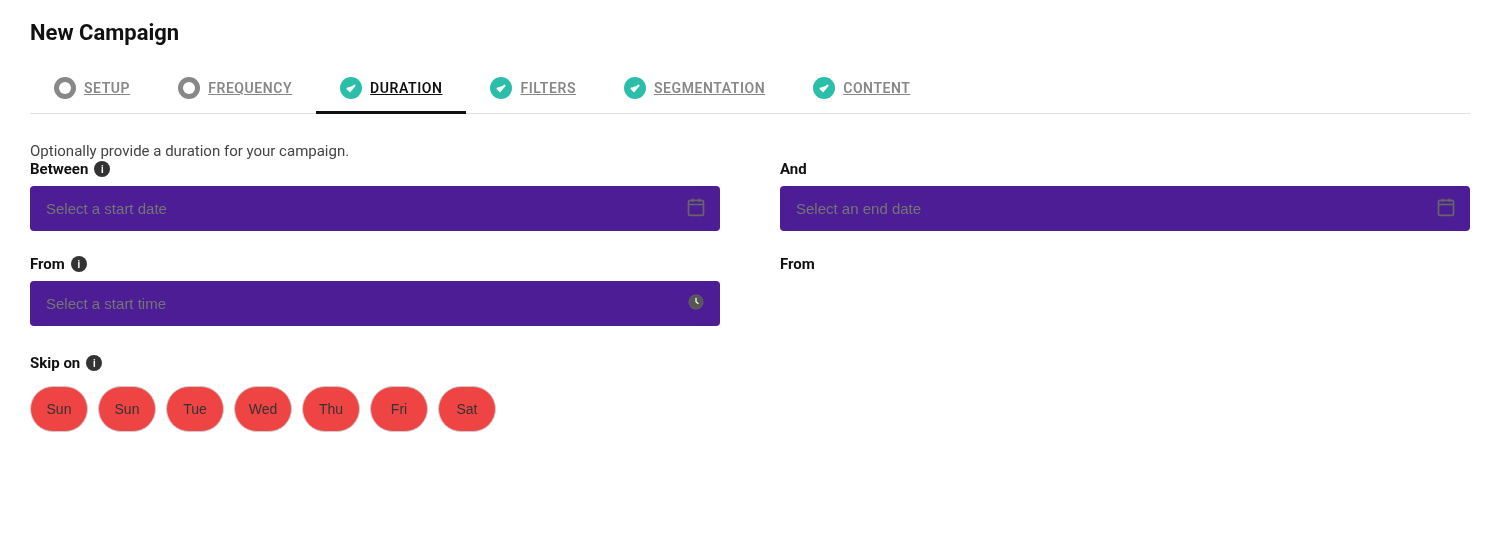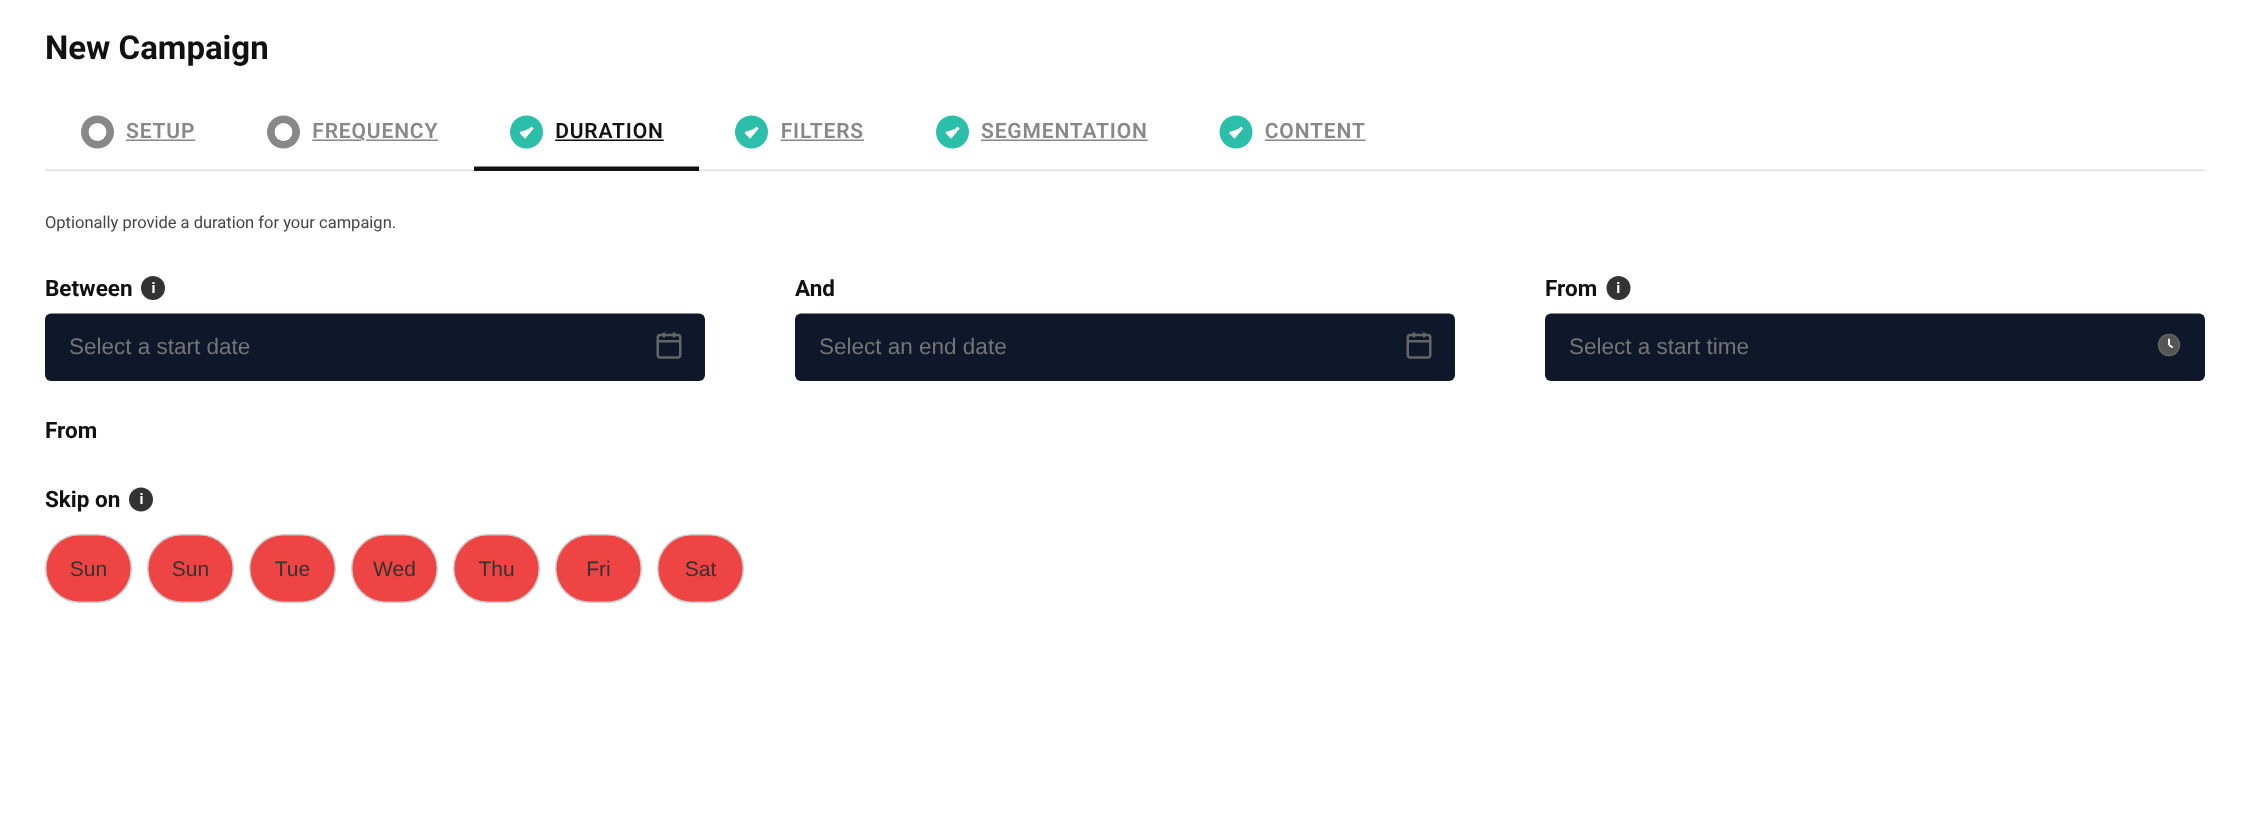--- a/index.html
+++ b/index.html
@@ -75,28 +75,27 @@
       background: #2bbfaa;
     }
 
     .tab-icon-circle svg {
       width: 12px;
       height: 12px;
       fill: white;
     }
 
     .description {
-      font-size: 11px;
+      font-size: 15px;
       color: #444;
-      margin-bottom: 28px;
     }
 
     .form-grid {
       display: grid;
-      grid-template-columns: 1fr 1fr 1fr;
+      grid-template-columns: 1fr 1fr;
       gap: 24px 60px;
       margin-bottom: 28px;
     }
 
     .form-group {
       display: flex;
       flex-direction: column;
       gap: 8px;
     }
 
@@ -126,21 +125,21 @@
 
     .input-wrapper {
       position: relative;
       display: flex;
       align-items: center;
     }
 
     .date-input, .time-input {
       width: 100%;
       padding: 14px 50px 14px 16px;
-      background: #0f172a;
+      background: #4c1d95;
       border: none;
       border-radius: 4px;
       font-size: 15px;
       color: #999;
       cursor: pointer;
       outline: none;
     }
 
     .input-icon {
       position: absolute;

